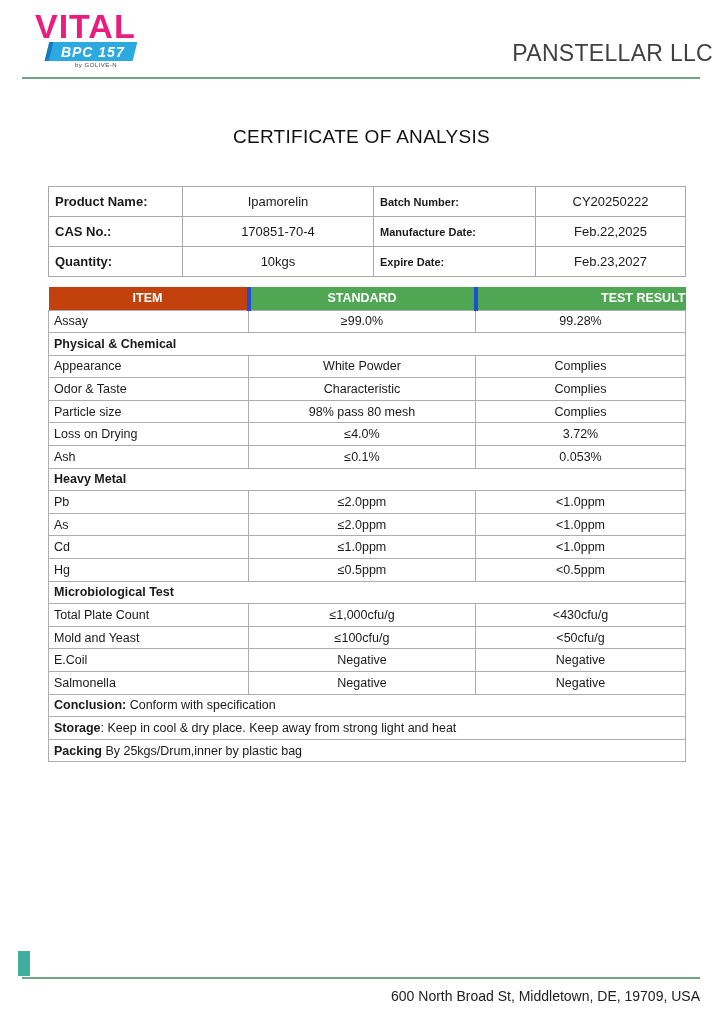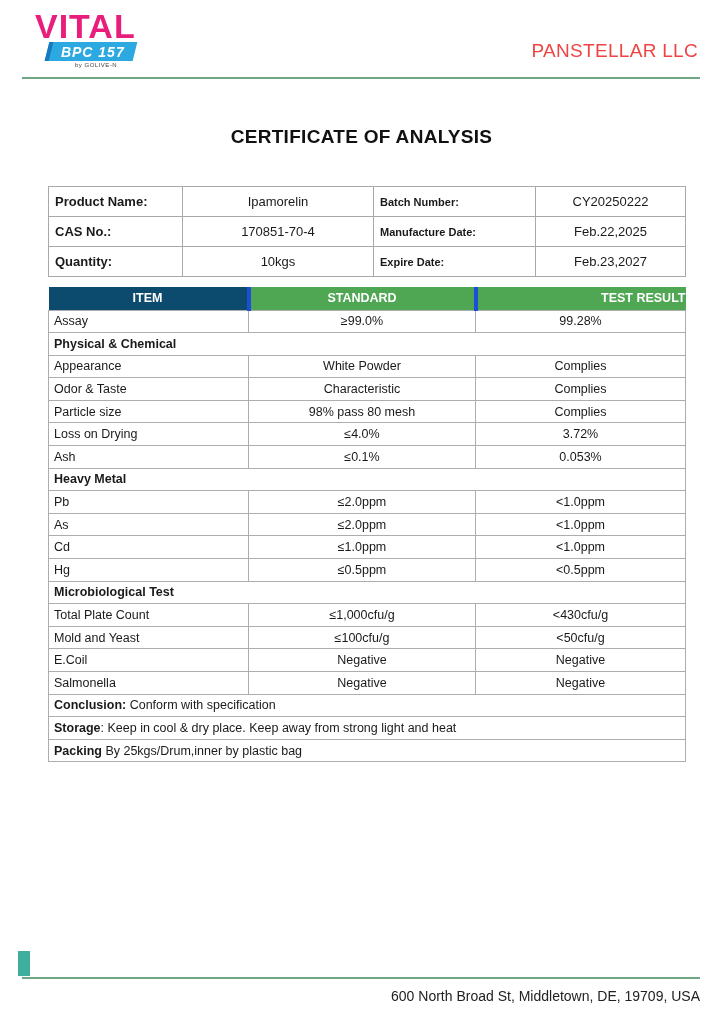--- a/index.html
+++ b/index.html
@@ -8,28 +8,28 @@
 
   
   .logo { position:absolute; left:35px; top:8px; width:130px; }
   .logo-brand { font-size:34px; font-weight:800; letter-spacing:1px; line-height:36px; color:#E81D7C; font-family:"Liberation Sans", sans-serif; }
   .logo-tag { position:relative; margin-left:12px; margin-top:-2px; width:88px; height:19px;
               background:#2BA9E0; transform:skewX(-14deg); border-left:4px solid #1779BE;
               display:flex; align-items:center; justify-content:center; }
   .logo-tag span { transform:skewX(14deg); color:#fff; font-weight:bold; font-style:italic; font-size:14px; letter-spacing:1px; }
   .logo-byline { margin-left:40px; margin-top:1px; font-size:6px; color:#444; letter-spacing:0.5px; }
 
-  .company-name { position:absolute; top:40px; right:25px; font-size:19px; font-weight:400; color:#ef4444; letter-spacing:0.3px; }
+  .company-name { position:absolute; top:40px; right:10px; font-size:23px; font-weight:400; color:#404040; letter-spacing:0.3px; }
 
   .rule { position:absolute; left:22px; right:23px; height:2px; }
   .rule-top { top:77px; }
   .rule-bottom { top:977px; }
 
   
-  .doc-title { position:absolute; top:126px; left:0; width:100%; text-align:center; font-size:19px; font-weight:bold; letter-spacing:0.3px; color:#111; }
+  .doc-title { position:absolute; top:126px; left:0; width:100%; text-align:center; font-size:19px; font-weight:normal; letter-spacing:0.3px; color:#111; }
 
   
   table { border-collapse:collapse; }
   .product-table { position:absolute; left:48px; top:186px; width:637px; table-layout:fixed; }
   .product-table td { border:1px solid #a8a8a8; height:21px; font-size:13px; padding:7px 6px; background:#fff; }
   .product-table td.pi-label  { font-weight:bold; width:134px; text-align:left; }
   .product-table td.pi-value  { text-align:center; width:191px; }
   .product-table td.pi-label2 { font-weight:bold; width:162px; font-size:11px; text-align:left; }
   .product-table td.pi-value2 { text-align:center; width:150px; }
 
@@ -95,21 +95,21 @@
   </table>
 
   <table class="analysis-table">
     <colgroup>
         <col class="c-item">
         <col class="c-std">
         <col class="c-res">
       </colgroup>
     <thead>
       <tr>
-        <th style="background: #0c4a6e;">ITEM</th>
+        <th style="background: #c2410c;">ITEM</th>
         <th style="background: rgb(79, 166, 83);">STANDARD</th>
         <th style="background: rgb(79, 166, 83); text-align: right;">TEST RESULT</th>
       </tr>
     </thead>
     <tbody>
         <tr>
           <td class="cell-item">Assay</td>
           <td class="cell-mid">≥99.0%</td>
           <td class="cell-res">99.28%</td>
         </tr>

